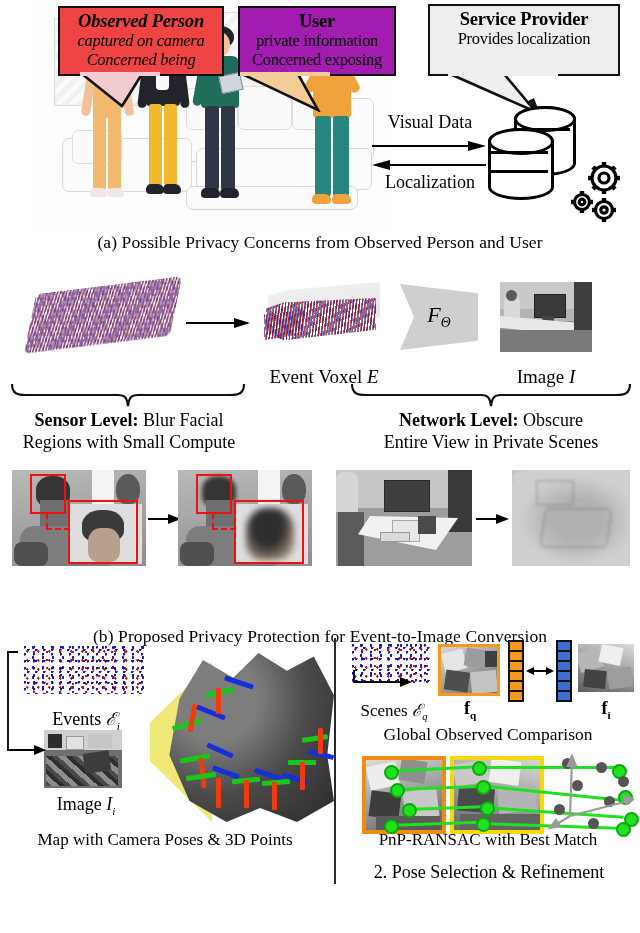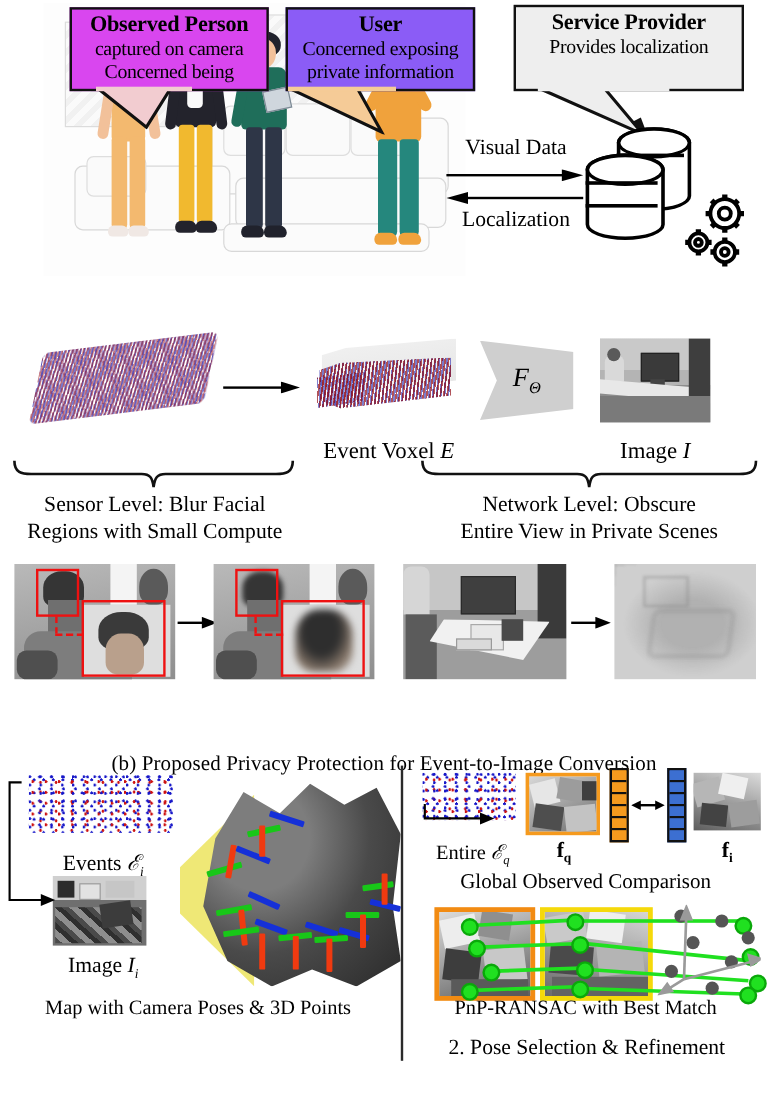--- a/index.html
+++ b/index.html
@@ -5,21 +5,21 @@
   html,body{margin:0;padding:0;background:#fff;}
   body{width:640px;height:933px;position:relative;overflow:hidden;
        font-family:"Liberation Serif","DejaVu Serif",serif;color:#000;}
   .fig{position:absolute;left:0;top:0;width:640px;height:933px;}
   .abs{position:absolute;}
 
   
   .caption{font-size:17.5px;text-align:center;width:100%;letter-spacing:.1px;}
   .sub{font-size:16.5px;text-align:center;}
   .lbl{font-size:16px;text-align:center;}
-  .bold{font-weight:normal;}
+  .bold{font-weight:bold;}
 
   
   .scene{position:absolute;left:36px;top:2px;width:352px;height:228px;overflow:hidden;}
   .room{position:absolute;left:0;top:0;width:352px;height:228px;background:#fdfdfd;}
   .wallline{position:absolute;background:#e3e3e3;}
   .sofa{position:absolute;background:#fbfbfb;border:1.4px solid #d8d8d8;border-radius:7px;}
   .cushion{position:absolute;background:#fafafa;border:1.2px solid #dedede;border-radius:6px;}
   .win{position:absolute;border:1.5px solid #dcdcdc;background:
        repeating-linear-gradient(135deg,#fafafa 0 5px,#f1f1f1 5px 10px);}
 
@@ -167,34 +167,34 @@
         <div class="torso" style="left:5px;top:30px;width:38px;height:46px;background:#f0a23c;"></div>
         <div class="arm" style="left:2px;top:18px;width:10px;height:34px;background:#f0a23c;transform:rotate(28deg);"></div>
         <div class="arm" style="left:36px;top:18px;width:10px;height:34px;background:#f0a23c;transform:rotate(-28deg);"></div>
         <div class="leg" style="left:7px;top:74px;width:16px;height:82px;background:#25877d;"></div>
         <div class="leg" style="left:25px;top:74px;width:16px;height:82px;background:#25877d;"></div>
         <div class="shoe" style="left:4px;top:152px;width:19px;height:10px;background:#f0a23c;"></div>
         <div class="shoe" style="left:24px;top:152px;width:19px;height:10px;background:#f0a23c;"></div>
       </div>
     </div>
 
-    <div class="bub" style="left:58px;top:6px;width:166px;height:70px;background:#d946ef;">
+    <div class="bub" style="left:58px;top:6px;width:166px;height:70px;background:#ef4444;font-style:italic;">
       <div class="t">Observed Person</div>
       <div class="d">captured on camera</div>
       <div class="d">Concerned being</div>
     </div>
     <svg class="abs" style="left:80px;top:72px;width:80px;height:36px;" viewBox="0 0 80 36">
       <polygon points="2,2 62,2 42,34" fill="#f2ccd0" stroke="#111" stroke-width="2.6"></polygon>
       <rect x="0" y="0" width="80" height="4" fill="#f2ccd0"></rect>
     </svg>
 
-    <div class="bub" style="left:238px;top:6px;width:158px;height:70px;background:#8b5cf6;">
+    <div class="bub" style="left:238px;top:6px;width:158px;height:70px;background:#a21caf;">
       <div class="t">User</div>
+      <div class="d">private information</div>
       <div class="d">Concerned exposing</div>
-      <div class="d">private information</div>
     </div>
     <svg class="abs" style="left:240px;top:72px;width:90px;height:40px;" viewBox="0 0 90 40">
       <polygon points="2,2 58,2 78,38" fill="#f5cb97" stroke="#111" stroke-width="2.6"></polygon>
       <rect x="0" y="0" width="90" height="4" fill="#f5cb97"></rect>
     </svg>
 
     <div class="bub" style="left:428px;top:4px;width:192px;height:72px;background:#eeeeee;">
       <div class="t">Service Provider</div>
       <div class="d">Provides localization</div>
     </div>
@@ -253,20 +253,21 @@
           <line x1="5" y1="44" x2="9" y2="44"></line>
             <line x1="23" y1="44" x2="27" y2="44"></line>
           <line x1="38" y1="40" x2="38" y2="44"></line>
             <line x1="38" y1="60" x2="38" y2="64"></line>
           <line x1="26" y1="52" x2="30" y2="52"></line>
             <line x1="46" y1="52" x2="50" y2="52"></line>
         </g>
       </svg>
     </div>
 
+    <div class="abs caption" style="left:0;top:232px;">(a) Possible Privacy Concerns from Observed Person and User</div>
   </div>
 
   <div class="abs" style="left:0;top:262px;width:640px;height:330px;">
 
     <div class="rawev" style="left:30px;top:24px;width:146px;height:58px;"></div>
 
     <div class="abs" style="left:186px;top:56px;width:66px;height:10px;">
       <div class="arrowline" style="left:0;top:4px;width:54px;height:1.6px;"></div>
       <svg style="position:absolute;left:48px;top:0;width:18px;height:10px;" viewBox="0 0 18 10">
         <polygon points="0,0 16,5 0,10" fill="#000"></polygon>
@@ -504,21 +505,21 @@
     </div>
 
     <div class="abs" style="left:578px;top:12px;width:56px;height:48px;background:linear-gradient(200deg,#dcdcdc,#5d5d5d);overflow:hidden;">
       <div class="abs" style="left:0;top:6px;width:24px;height:20px;background:#b6b6b6;transform:rotate(-16deg);"></div>
       <div class="abs" style="left:22px;top:2px;width:22px;height:18px;background:#efefef;transform:rotate(12deg);"></div>
       <div class="abs" style="left:6px;top:26px;width:22px;height:18px;background:#434343;transform:rotate(6deg);"></div>
       <div class="abs" style="left:30px;top:24px;width:24px;height:20px;background:#9d9d9d;transform:rotate(-8deg);"></div>
     </div>
 
     <div class="abs" style="left:348px;top:66px;width:92px;font-size:17px;text-align:center;">
-      <span>Entire</span>
+      <span>Scenes</span>
       <span class="mono-i">ℰ</span><sub class="mono-i">q</sub>
     </div>
     <div class="abs" style="left:444px;top:66px;width:52px;font-size:18px;text-align:center;font-weight:bold;">
       <span>f</span><sub>q</sub>
     </div>
     <div class="abs" style="left:584px;top:66px;width:44px;font-size:18px;text-align:center;font-weight:bold;">
       <span>f</span><sub>i</sub>
     </div>
     <div class="abs lbl" style="left:338px;top:92px;width:300px;font-size:17.5px;">Global Observed Comparison</div>
 

